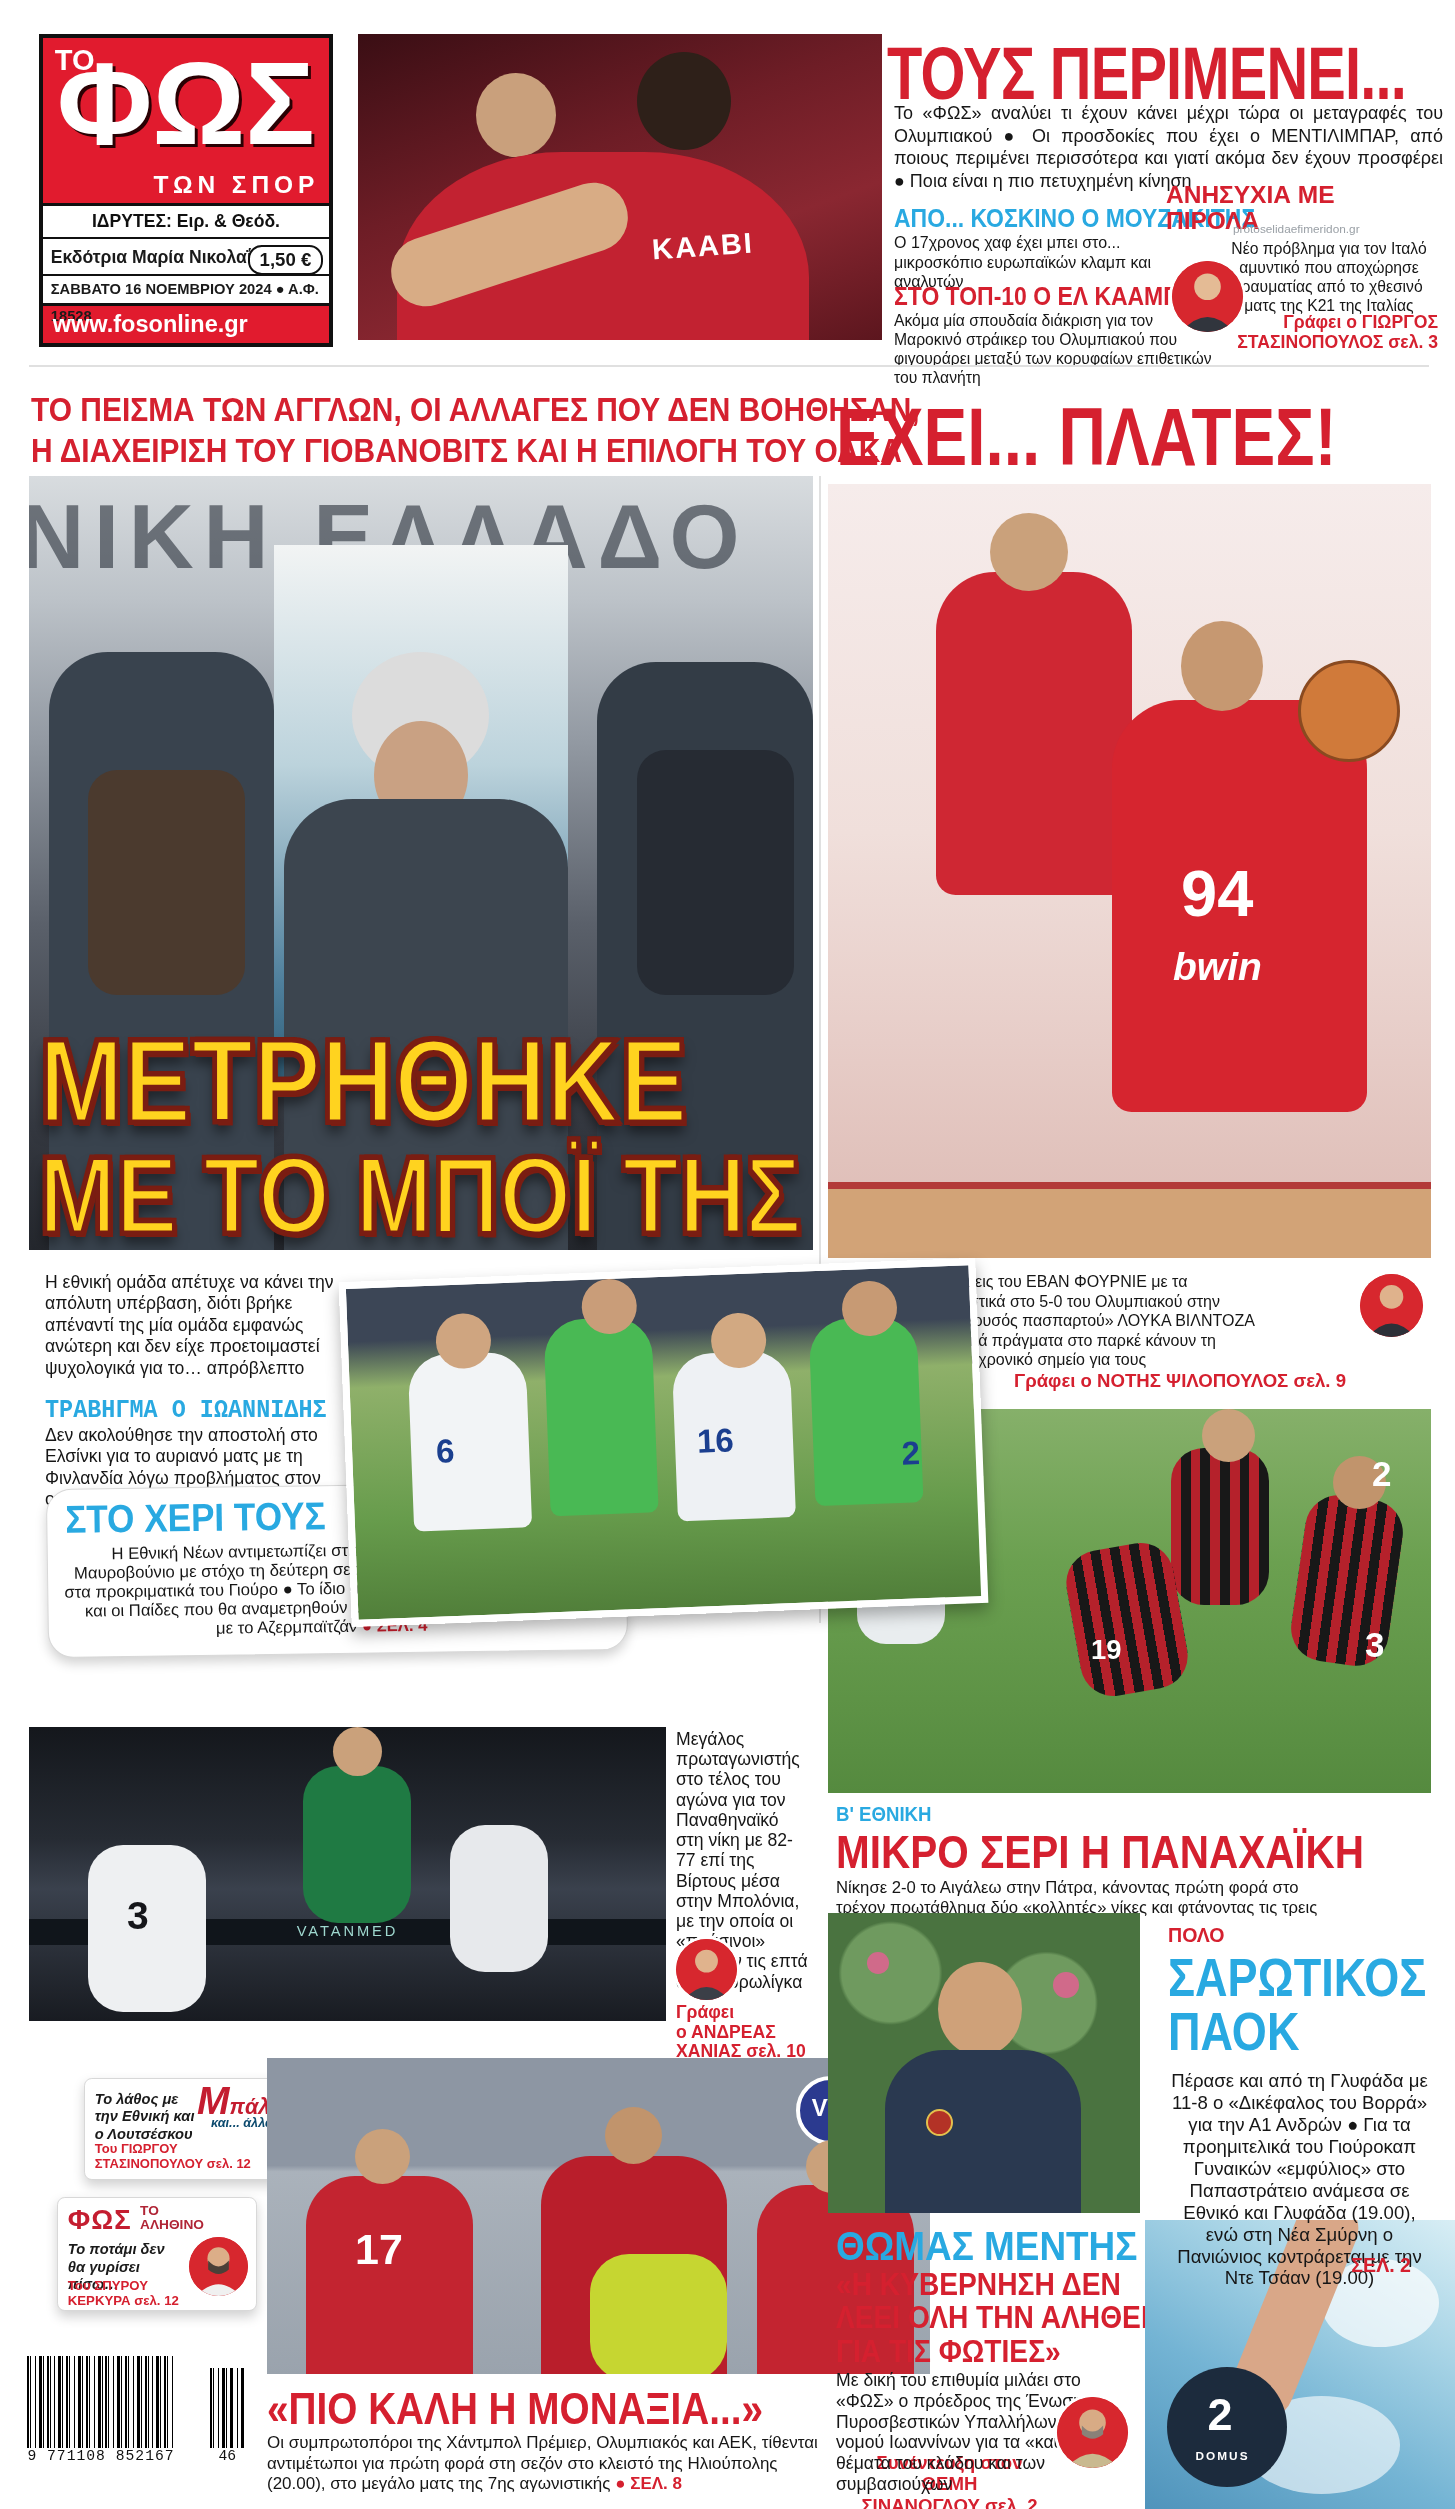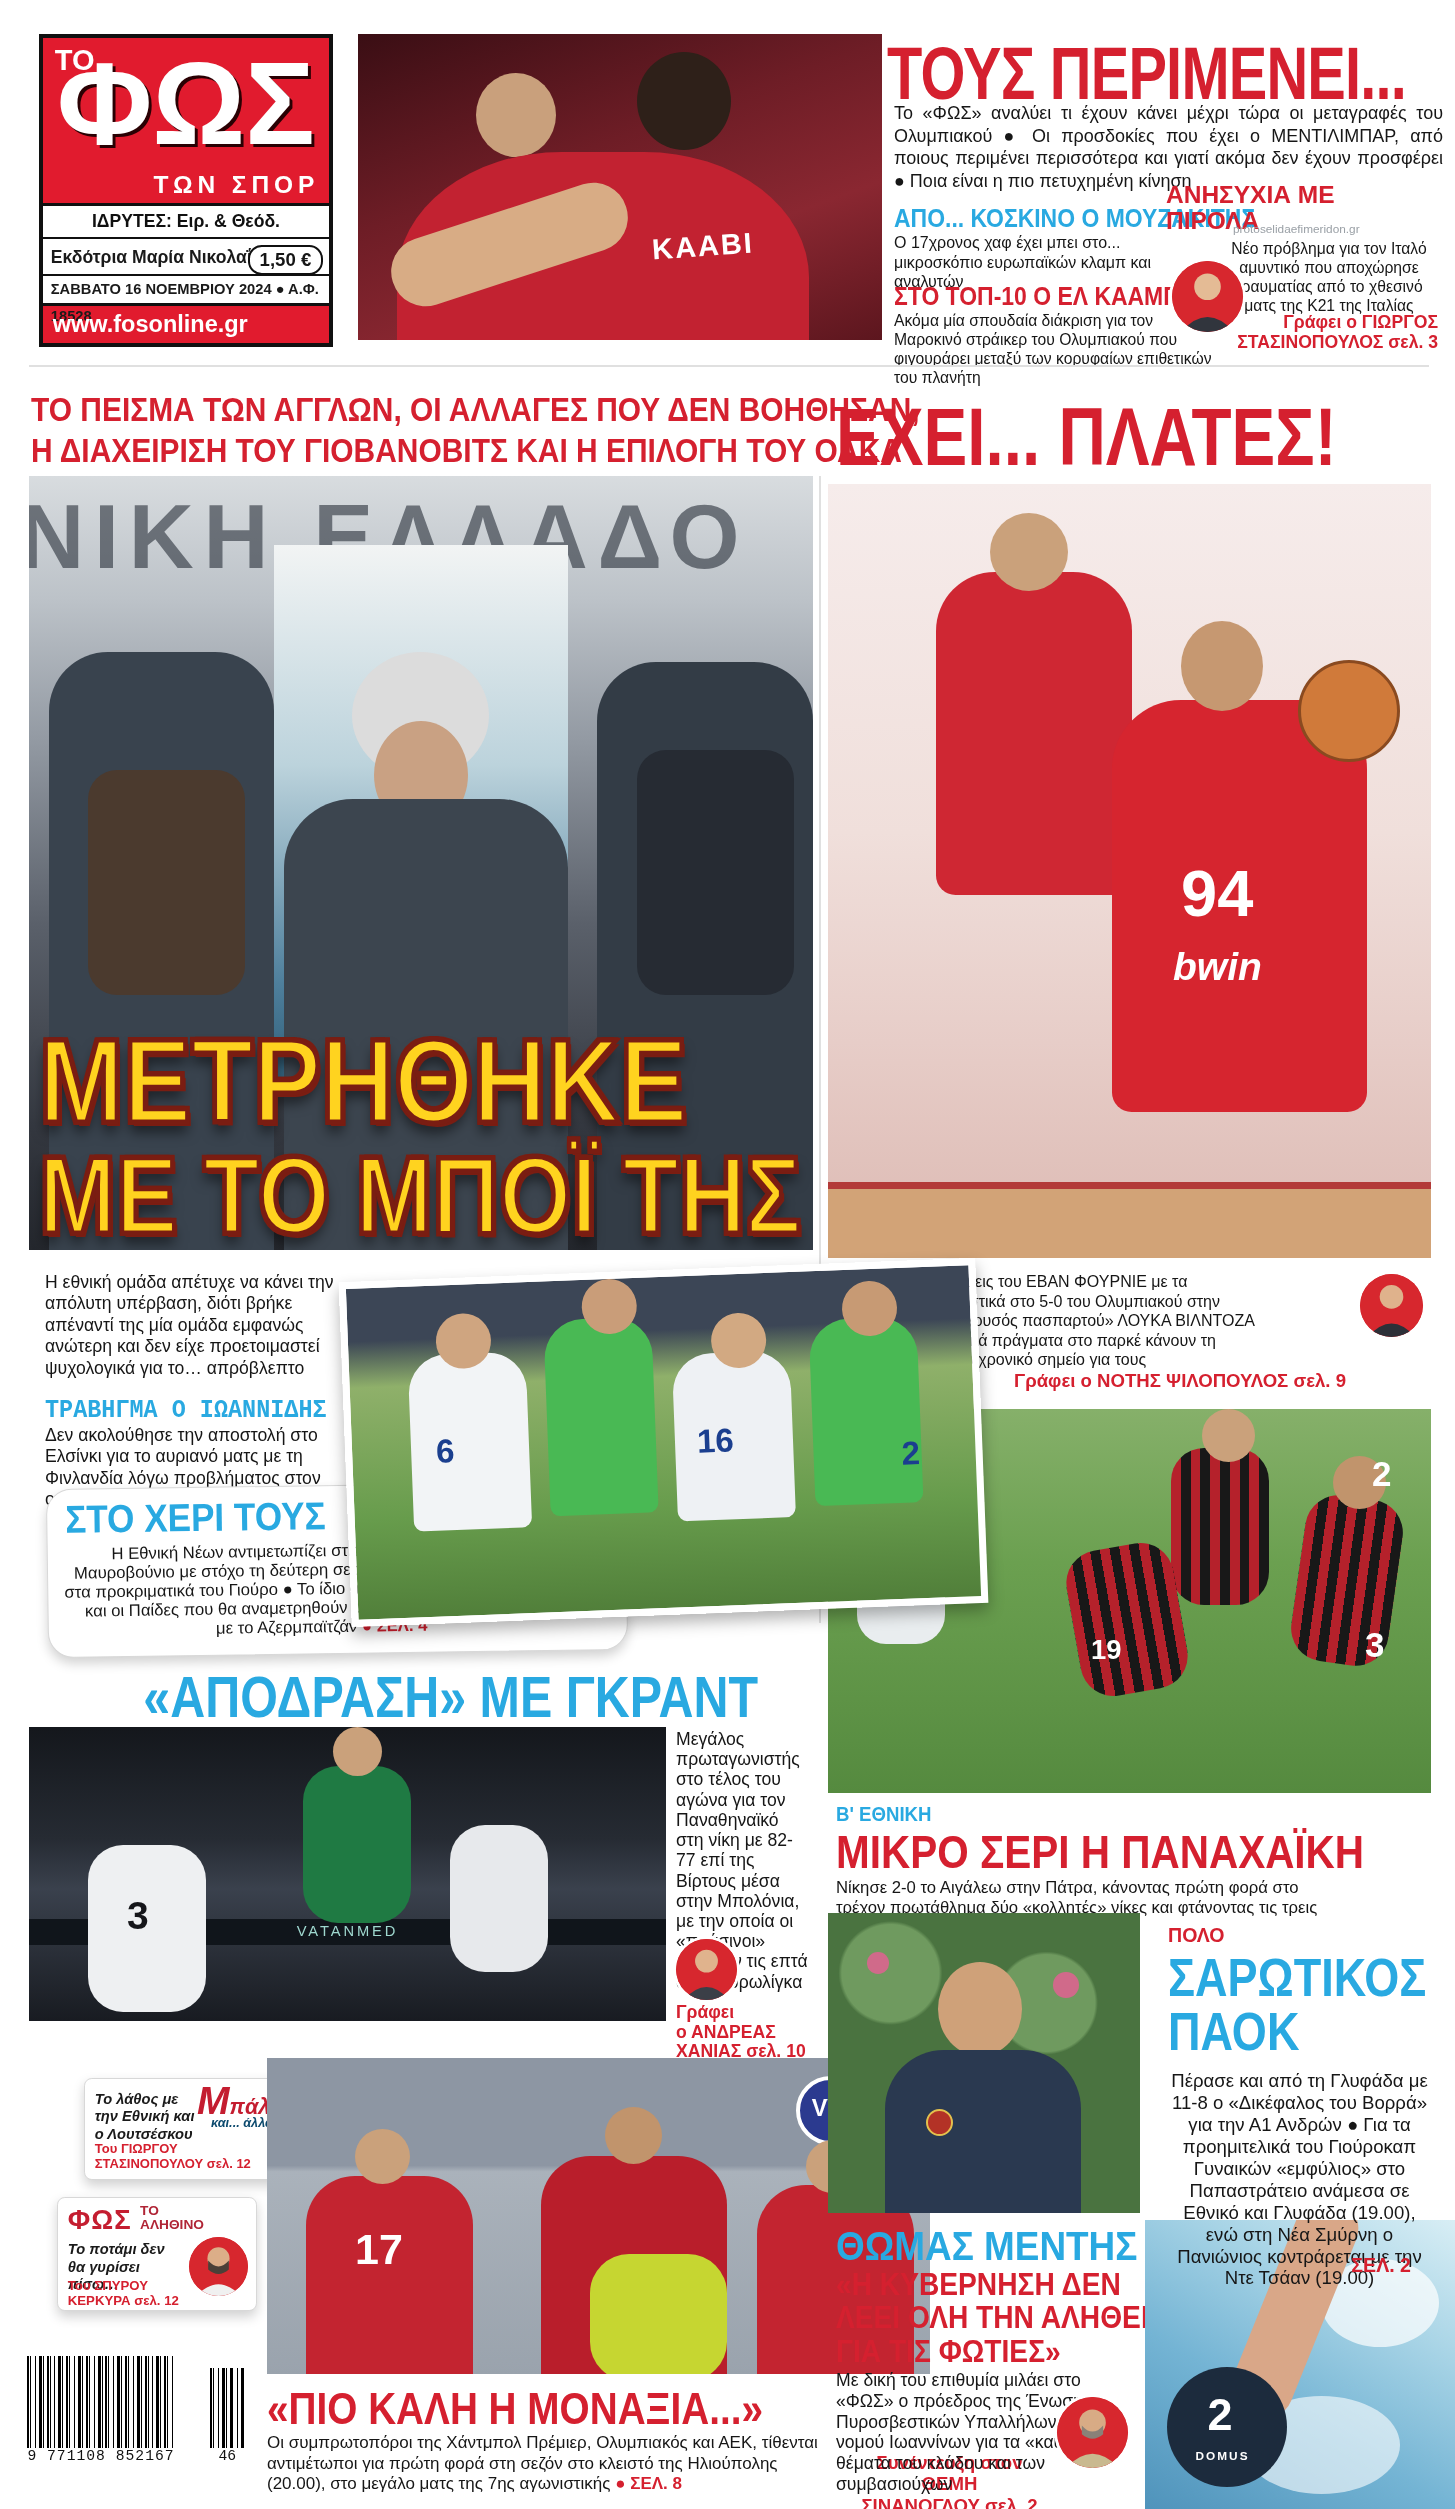--- a/index.html
+++ b/index.html
@@ -180,23 +180,20 @@
     <span class="n cyan" style="font-size:19.6px;transform:scaleX(.95);">Β' ΕΘΝΙΚΗ</span>
   </div>
   <div class="k" style="left:836px;top:1825px;">
     <span class="n red" style="font-size:46px;transform:scaleX(.88);">ΜΙΚΡΟ ΣΕΡΙ Η ΠΑΝΑΧΑΪΚΗ</span>
   </div>
   <div class="k bd" style="left:836px;top:1878px;width:490px;font-size:16.7px;">
     <span>Νίκησε 2-0 το Αιγάλεω στην Πάτρα, κάνοντας πρώτη φορά στο τρέχον πρωτάθλημα δύο «κολλητές» νίκες και φτάνοντας τις τρεις συνολικά</span>
     <span class="byl">● ΣΕΛ. 6</span>
   </div>
 
-  <div class="k" style="left:59px;top:1664px;width:784px;text-align:center;">
-    <span class="nc cyan" style="font-size:57px;transform:scaleX(.85);">«ΑΠΟΔΡΑΣΗ» ΜΕ ΓΚΡΑΝΤ</span>
-  </div>
 
   <div class="photo" style="left:29px;top:1727px;width:637px;height:294px;background:linear-gradient(180deg,#14171c 0%,#262b33 38%,#3a414d 55%,#181b21 100%);">
     <div class="k" style="left:0;top:192px;width:100%;height:25.5px;background:#10151b;color:#9fd8cf;font-size:14.7px;letter-spacing:2.9px;text-align:center;line-height:25.5px;">VATANMED</div>
     <div class="blob" style="left:59px;top:118px;width:118px;height:167px;border-radius:35px;background:#eef0f2;"></div>
     <div class="blob" style="left:274px;top:39px;width:108px;height:157px;border-radius:35px;background:#1f7a43;"></div>
     <div class="blob" style="left:304px;top:0px;width:49px;height:49px;background:#caa17b;"></div>
     <div class="blob" style="left:421px;top:98px;width:98px;height:147px;border-radius:35px;background:#e7e9ec;"></div>
     <span class="ph-num" style="left:98px;top:167px;color:#15161a;font-size:39px;">3</span>
   </div>
 

